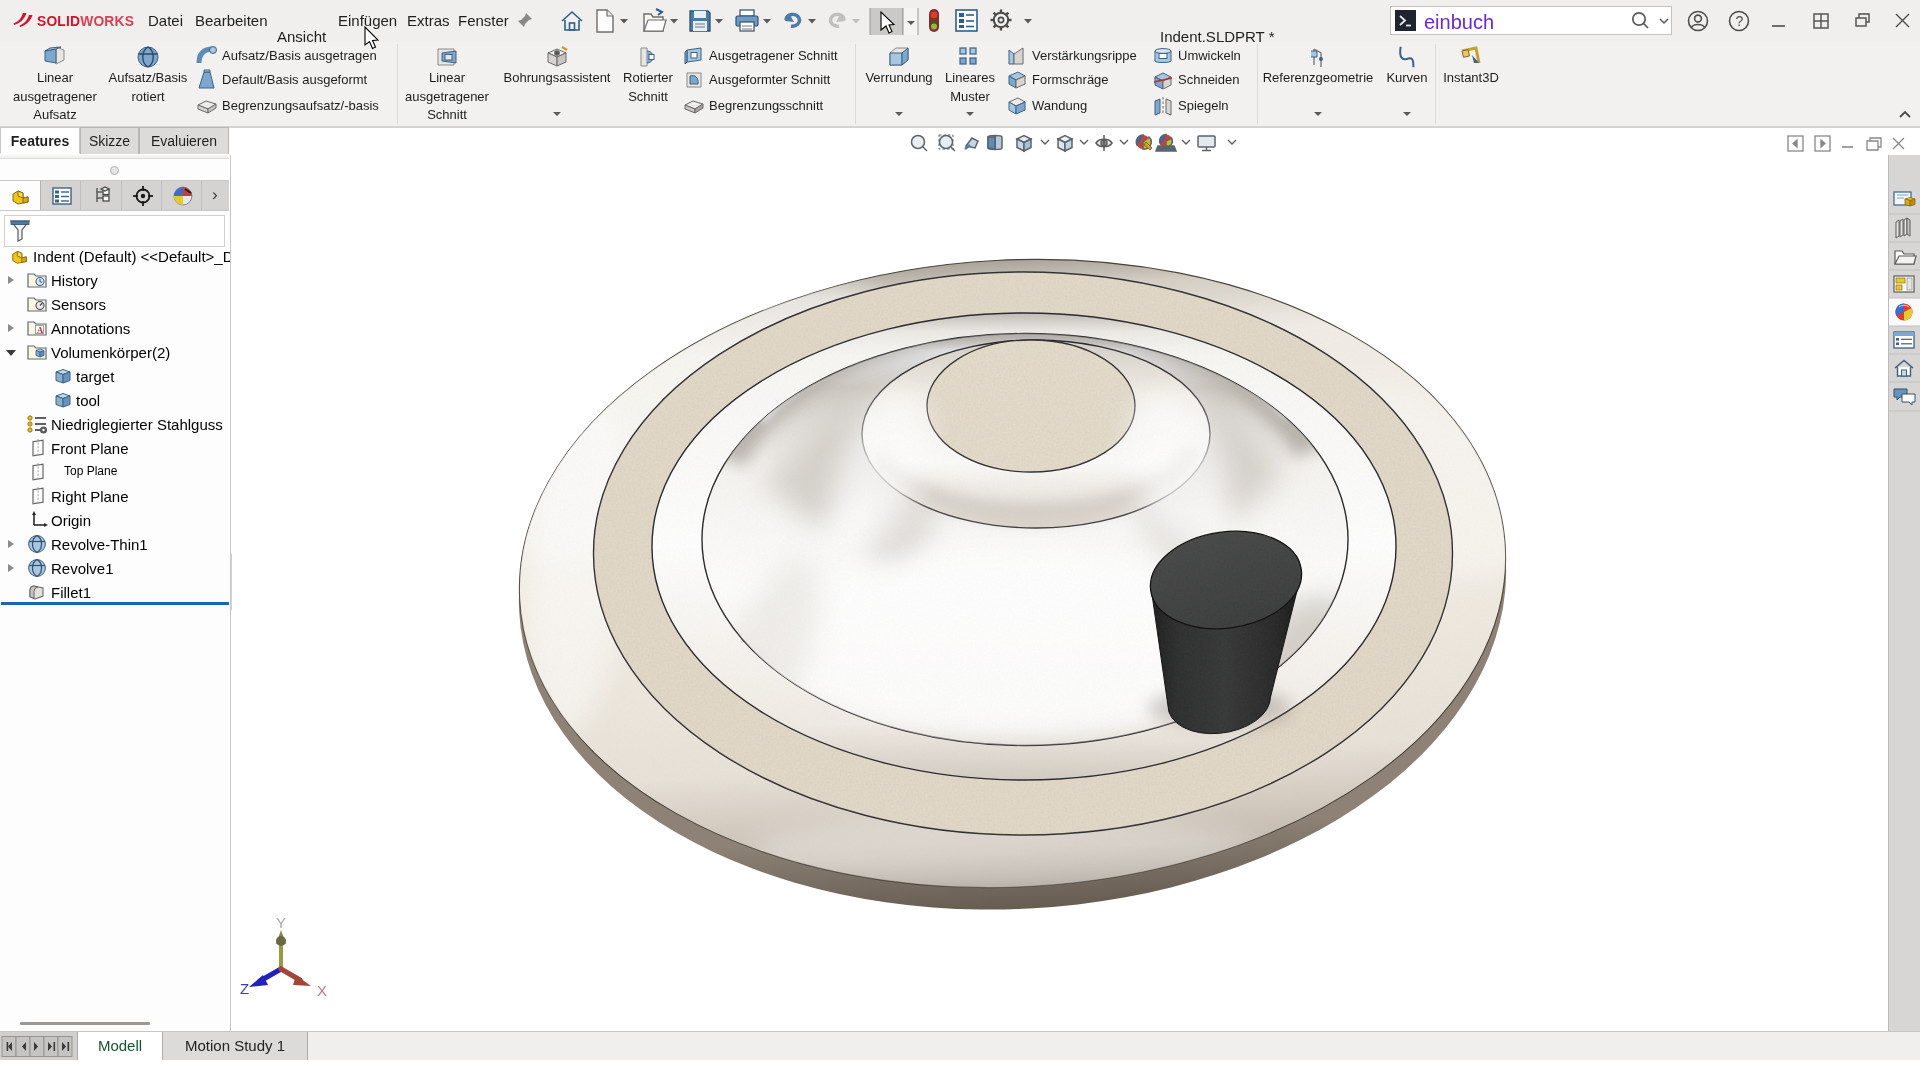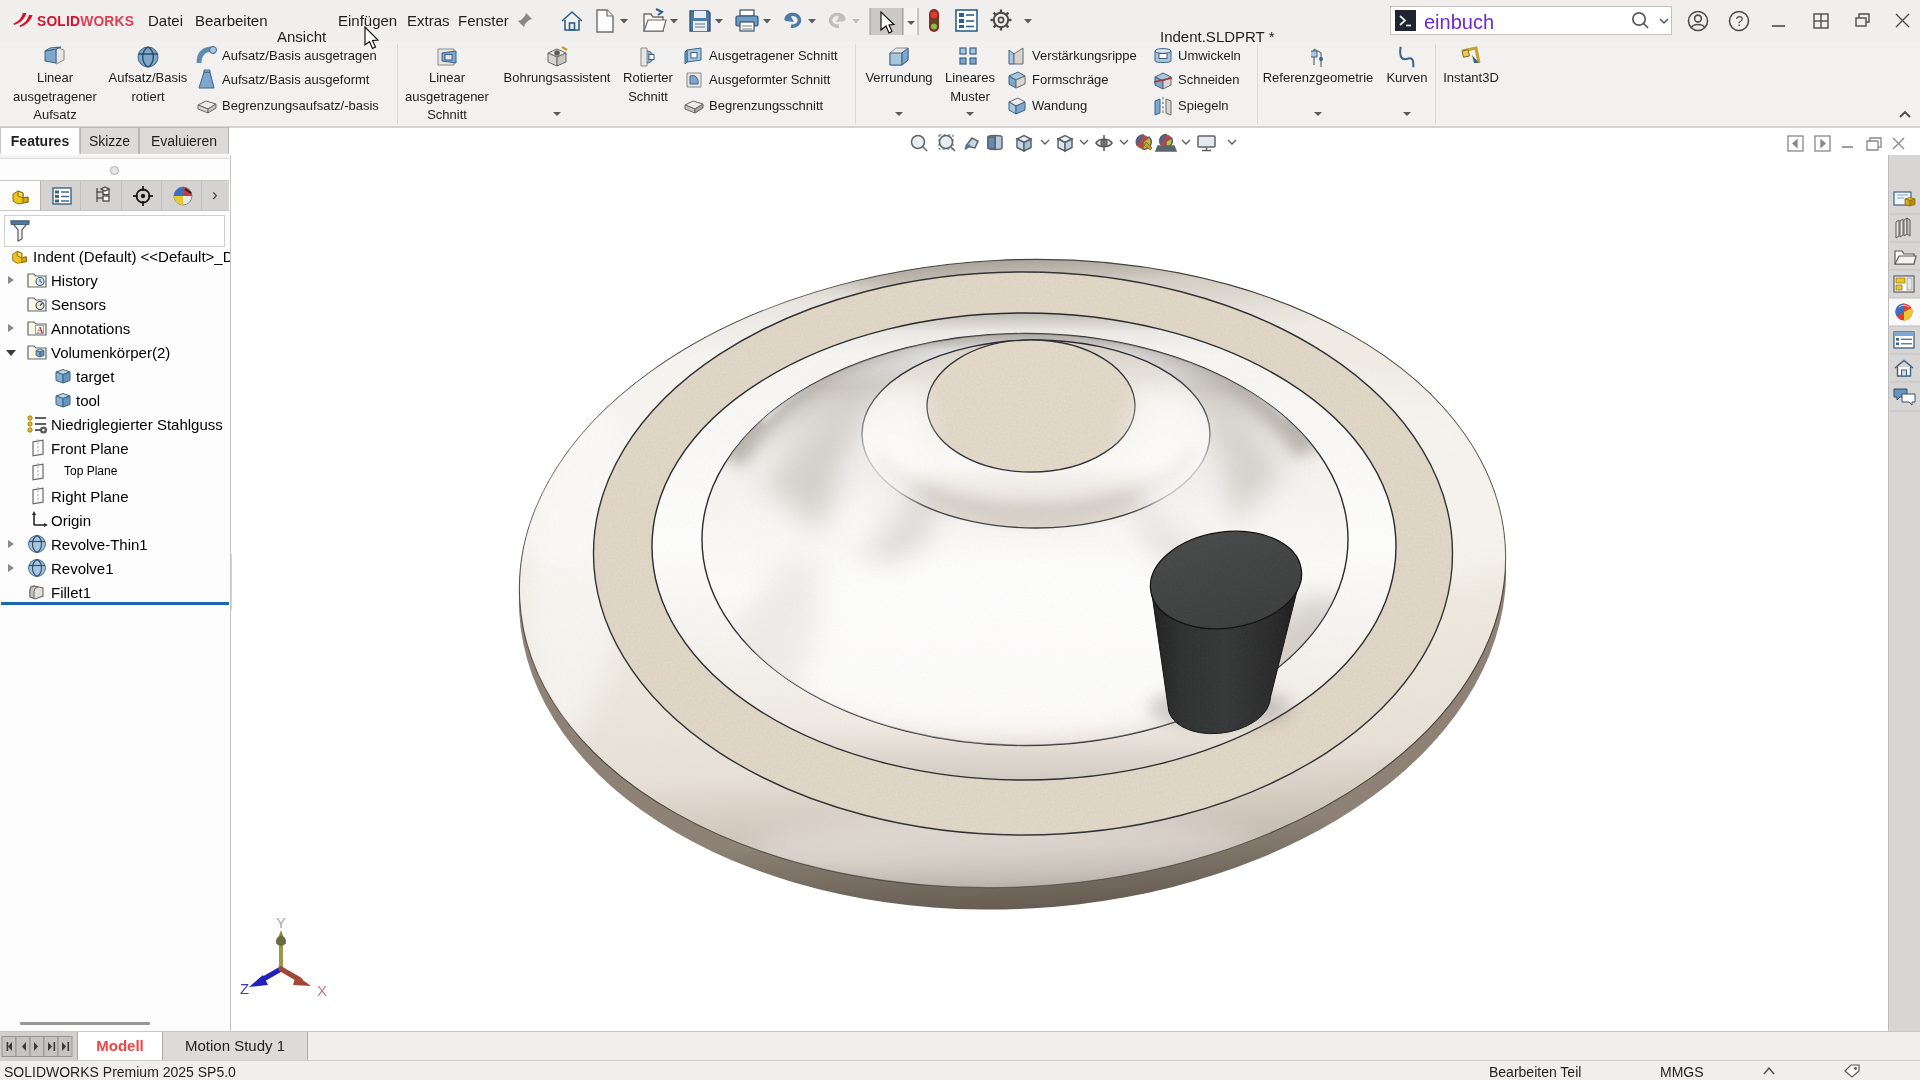--- a/index.html
+++ b/index.html
@@ -217,21 +217,21 @@
 
   <svg class="abs" style="left:196px;top:3px" width="22" height="22" viewBox="0 0 22 22">
         <path d="M3 18 C 3 8, 8 4, 17 4" fill="none" stroke="#5f8cb4" stroke-width="5"></path>
         <circle cx="17" cy="5" r="3.5" fill="#a8c6de" stroke="#3c6286"></circle>
       </svg>
   <div class="rrow" style="left:222px;top:6px">Aufsatz/Basis ausgetragen</div>
   <svg class="abs" style="left:196px;top:27px" width="22" height="22" viewBox="0 0 22 22">
         <path d="M8 3 L14 3 L18 19 L3 19 Z" fill="#7da7cc" stroke="#3c6286"></path>
         <path d="M8 3 L14 3 L14 1 L8 1 Z" fill="#a8c6de" stroke="#3c6286"></path>
       </svg>
-  <div class="rrow" style="left:222px;top:30px">Aufsatz/Basis ausgeformt</div>
+  <div class="rrow" style="left:222px;top:30px">Default/Basis ausgeformt</div>
   <svg class="abs" style="left:196px;top:53px" width="22" height="22" viewBox="0 0 22 22">
         <path d="M2 10 L10 6 L20 9 L12 14 Z" fill="#efece8" stroke="#6a6a6a"></path>
         <path d="M2 10 L12 14 L12 18 L2 14 Z" fill="#d8d4d0" stroke="#6a6a6a"></path>
         <path d="M12 14 L20 9 L20 13 L12 18 Z" fill="#c8c4c0" stroke="#6a6a6a"></path>
       </svg>
   <div class="rrow" style="left:222px;top:56px">Begrenzungsaufsatz/-basis</div>
 
   <svg class="abs" style="left:434px;top:3px" width="26" height="24" viewBox="0 0 26 24">
         <path d="M4 4 L20 4 L20 20 L4 20 Z" fill="#e9e6e2" stroke="#8a8a8a"></path>
         <path d="M8 8 L22 6 L22 18 L8 16 Z" fill="#7da7cc" stroke="#3c6286"></path>
@@ -511,36 +511,24 @@
           <path d="M11 6 L7 10.5 L11 15 Z"></path>
           <rect x="5.6" y="6" width="1.6" height="9"></rect>
           <path d="M25 6 L21 10.5 L25 15 Z"></path>
           <path d="M33 6 L37 10.5 L33 15 Z"></path>
           <path d="M47 6 L51 10.5 L47 15 Z"></path>
           <rect x="52.5" y="6" width="1.6" height="9"></rect>
           <path d="M61 6 L65 10.5 L61 15 Z"></path>
           <rect x="66.5" y="6" width="1.6" height="9"></rect>
         </g>
   </svg>
-  <div class="mtab" style="left:77px;width:86px;background:#ffffff;border-right:1px solid #aeacaa;border-left:1px solid #aeacaa;font-weight:bold;color:#ef4444">Modell</div>
+  <div class="mtab" style="left:77px;width:86px;background:#ffffff;border-right:1px solid #aeacaa;border-left:1px solid #aeacaa;font-weight:normal;color:#14532d">Modell</div>
   <div class="mtab" style="left:163px;width:145px;background:#dddbd9;border-right:1px solid #aeacaa;color:#222">Motion Study 1</div>
 </div>
 
-<div id="statusbar" class="abs">
-  <span class="abs" style="left:4px;top:3px;font-size:14px">SOLIDWORKS Premium 2025 SP5.0</span>
-  <span class="abs" style="left:1489px;top:3px;font-size:14px">Bearbeiten Teil</span>
-  <span class="abs" style="left:1660px;top:3px;font-size:14px">MMGS</span>
-  <svg class="abs" style="left:1762px;top:5px" width="14" height="10" viewBox="0 0 14 10">
-        <path d="M2 8 L7 2 L12 8" fill="none" stroke="#4a4a4a" stroke-width="1.4"></path>
-      </svg>
-  <svg class="abs" style="left:1843px;top:2px" width="18" height="16" viewBox="0 0 18 16">
-        <path d="M2 8 L8 2 L16 2 L16 8 L9 14 Z" fill="#f8f8f8" stroke="#5a5a5a" stroke-width="1.2"></path>
-        <circle cx="12.5" cy="5.5" r="1.4" fill="#5a5a5a"></circle>
-      </svg>
-</div>
 
 <svg class="abs" style="left:10px;top:246px" width="20" height="20" viewBox="0 0 22 22">
       <path d="M3 9 L8 6 L13 8 L13 13 L18 12 L18 17 L8 19 L3 16 Z" fill="#f0c419" stroke="#8a6d10" stroke-width="1"></path>
       <path d="M8 6 L13 8 L13 13 L8 11 Z" fill="#f7da55" stroke="#8a6d10"></path>
       <path d="M13 13 L18 12 L18 17 L13 18 Z" fill="#d9a916" stroke="#8a6d10"></path>
     </svg>
 <span class="abs" style="left:33px;top:248px;font-size:15px;white-space:nowrap;width:197px;overflow:hidden;display:inline-block">Indent (Default) &lt;&lt;Default&gt;_D</span>
 
 <div class="exp closed abs" style="left:8px;top:276px;border-top:4.5px solid transparent;border-bottom:4.5px solid transparent;border-left:6px solid #8a8a8a;width:0;height:0"></div>
 <svg class="abs" style="left:27px;top:270px" width="20" height="20" viewBox="0 0 20 20">

